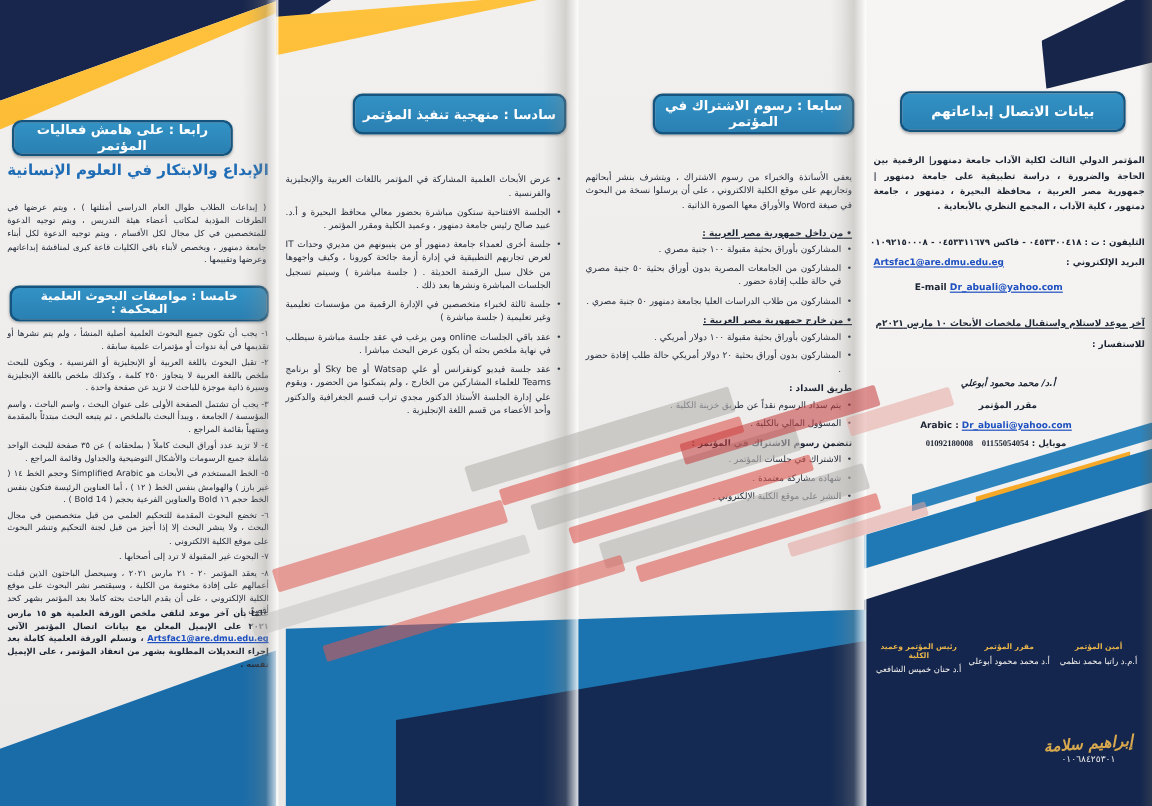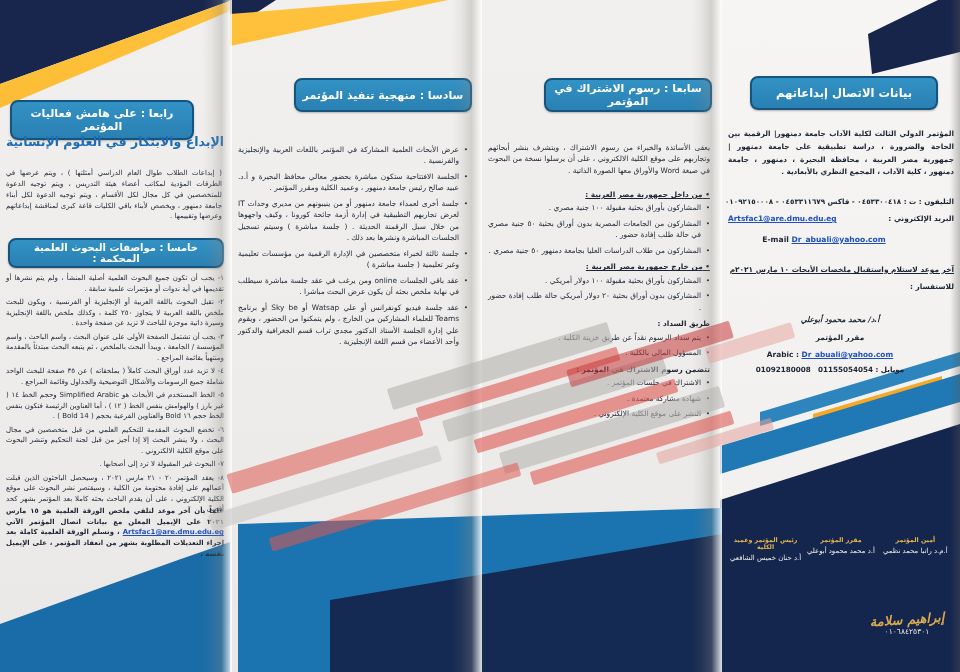--- a/index.html
+++ b/index.html
@@ -51,21 +51,21 @@
   .sig-phone{color:#eceae6;font-size:7.6px;letter-spacing:1.5px;margin-top:0;direction:ltr;}
 </style>
 </head>
 <body>
 
 <div class="page">
 
   <div class="panel" id="p1">
     <div class="shape" style="background:#18264d;clip-path:polygon(0 0,233px 0,0 84px);"></div>
     <div class="shape" style="background:linear-gradient(180deg,#ffc23c,#ef9f17);clip-path:polygon(0 84px,233px 0,256px 0,0 108px);"></div>
-    <div class="pill" style="top:100px;right:36px;left:10px;height:40px;">
+    <div class="pill" style="top:100px;right:36px;left:10px;height:30px;">
       <span>رابعا : على هامش فعاليات المؤتمر</span>
     </div>
     <div class="txt bold center" style="top:134px;right:4px;left:4px;font-size:12.5px;color:#1e6cb5;line-height:1.25;">الإبداع والابتكار في العلوم الإنسانية</div>
     <div class="txt" style="top:168px;right:8px;left:6px;font-size:7px;">( إبداعات الطلاب طوال العام الدراسي أمثلتها ) ، ويتم عرضها في الطرقات المؤدية لمكاتب أعضاء هيئة التدريس ، ويتم توجيه الدعوة للمتخصصين في كل مجال لكل الأقسام ، ويتم توجيه الدعوة لكل أبناء جامعة دمنهور ، ويخصص لأبناء باقي الكليات قاعة كبرى لمناقشة إبداعاتهم وعرضها وتقييمها .</div>
     <div class="pill" style="top:238px;right:6px;left:8px;height:30px;font-size:10px;">
       <span>خامسا : مواصفات البحوث العلمية المحكمة :</span>
     </div>
     <div class="txt" style="top:273px;right:6px;left:6px;font-size:7px;line-height:1.5;">
       <div class="li">١- يجب أن تكون جميع البحوث العلمية أصلية المنشأ ، ولم يتم نشرها أو تقديمها في أية ندوات أو مؤتمرات علمية سابقة .</div>
       <div class="li">٢- تقبل البحوث باللغة العربية أو الإنجليزية أو الفرنسية ، ويكون للبحث ملخص باللغة العربية لا يتجاوز ٢٥٠ كلمة ، وكذلك ملخص باللغة الإنجليزية وسيرة ذاتية موجزة للباحث لا تزيد عن صفحة واحدة .</div>
@@ -144,21 +144,21 @@
       <div>للاستفسار :</div>
     </div>
     <div class="txt bold center" style="top:314px;right:20px;left:20px;font-size:7.6px;font-style:italic;">أ.د/ محمد محمود أبوعلي</div>
     <div class="txt bold center" style="top:332px;right:20px;left:20px;font-size:7.4px;">مقرر المؤتمر</div>
     <div class="txt bold" style="top:349px;right:40px;left:20px;font-size:7.4px;direction:ltr;text-align:center;">
       <span>Arabic :</span>
       <span class="lnk">Dr_abuali@yahoo.com</span>
     </div>
     <div class="txt bold" style="top:364px;right:30px;left:10px;font-size:7.2px;text-align:center;">
       <span>موبايل :</span>
-      <span style="direction:ltr;unicode-bidi:embed;">01092180008　01155054054</span>
+      <span style="direction:ltr;unicode-bidi:embed;font-family:Liberation Serif, serif;">01092180008　01155054054</span>
     </div>
 
     <div class="shape" style="background:#2e85bd;clip-path:polygon(40px 412px,240px 352px,240px 366px,40px 426px);"></div>
     <div class="shape" style="background:linear-gradient(180deg,#fdbf3a,#f1991b);clip-path:polygon(93px 430px,222px 392px,222px 376px,93px 414px);"></div>
     <div class="shape" style="background:#2079b4;clip-path:polygon(0 446px,240px 374px,240px 402px,0 474px);"></div>
     <div class="shape" style="background:#14264e;clip-path:polygon(0 500px,240px 424px,240px 672px,0 672px);"></div>
     <div class="f-cols">
       <div class="f-col" style="width:82px;">
         <div class="f-title">أمين المؤتمر</div>
         <div class="f-name">أ.م.د راتبا محمد نظمي</div>

